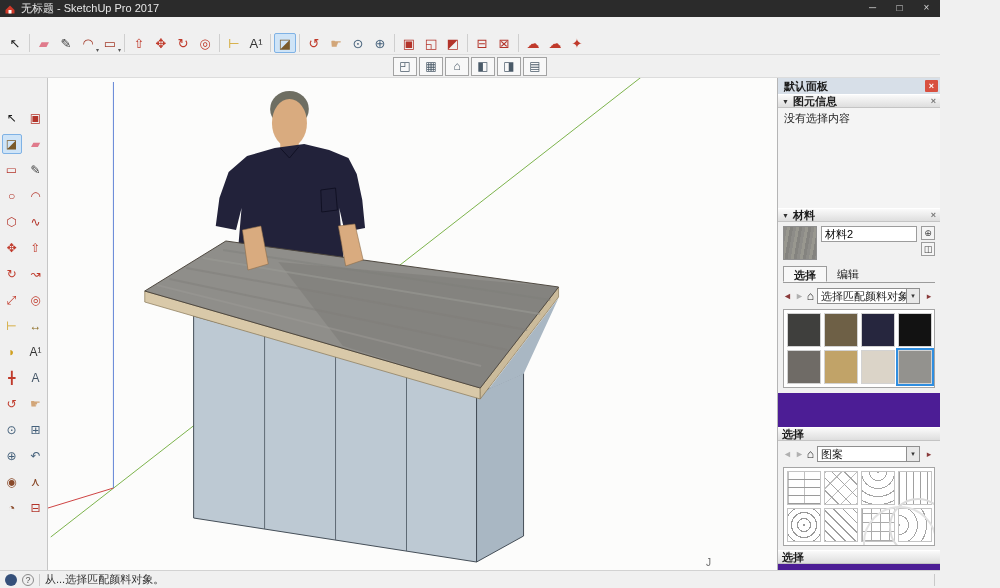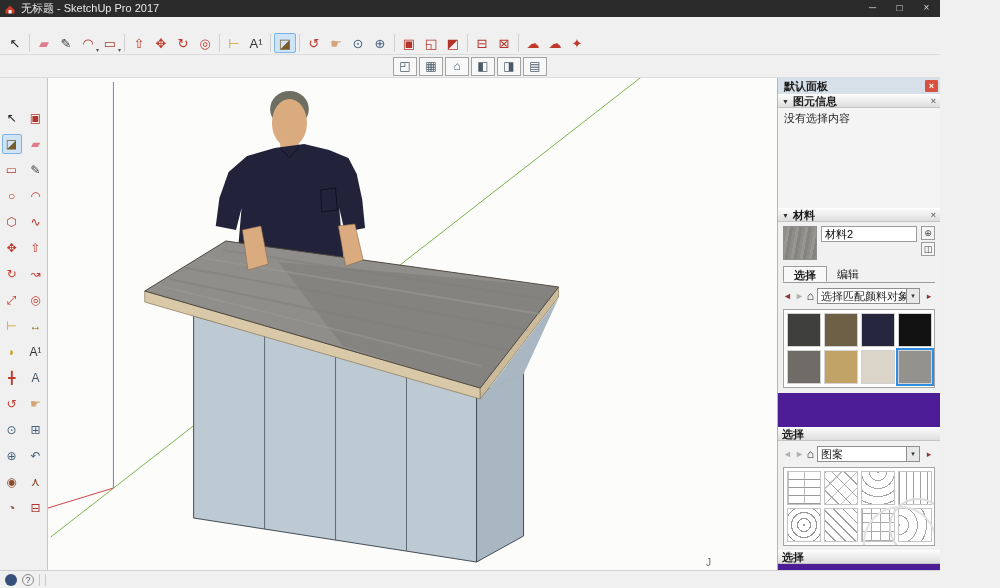--- a/index.html
+++ b/index.html
@@ -490,15 +490,16 @@
         <span>选择</span>
       </div>
       <div class="rp-bottom"></div>
     </div>
   </div>
 
   <div class="statusbar">
     <span class="sb-geo"></span>
     <span class="sb-help">?</span>
     <span class="sb-sep"></span>
+    <span class="sb-hint">从...选择匹配颜料对象。</span>
     <span class="sb-sep"></span>
   </div>
 </div>
 
 </body></html>

